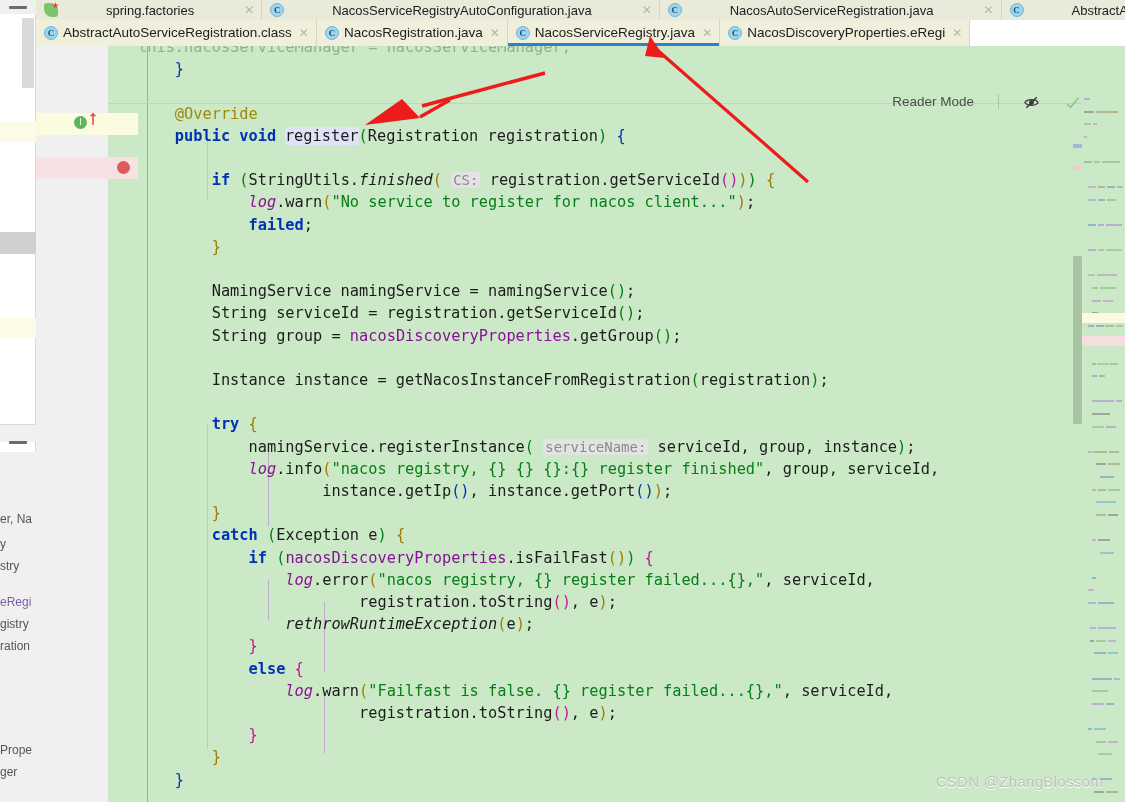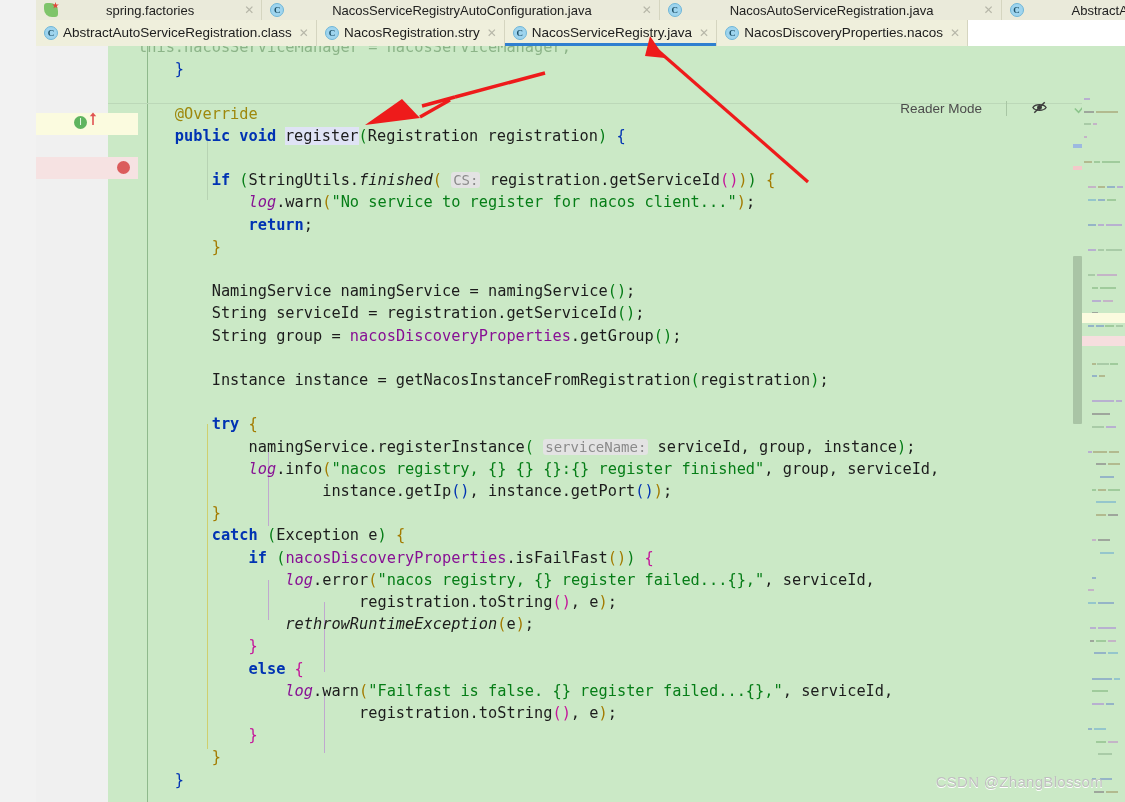--- a/index.html
+++ b/index.html
@@ -226,22 +226,22 @@
     position: absolute; width: 13px; height: 13px;
     border-radius: 50%; background: #5fb45f;
     color: #f4fff4; font-size: 9px; text-align:center; line-height:13px;
     font-family: "DejaVu Sans", sans-serif;
   }
   .uparrow { position:absolute; width:10px; height:14px; }
   .bulb { position:absolute; width:13px; height:15px; }
 
   
   .readerbar {
-    position: absolute; top: 48px; right: 36px;
-    display: flex; align-items: flex-end; gap: 24px;
+    position: absolute; top: 48px; right: 44px;
+    display: flex; align-items: flex-start; gap: 24px;
     height: 22px;
   }
   .reader-label {
     font-family: "Liberation Sans", sans-serif;
     font-size: 13.5px; color: #4c4c4c;
   }
   .vdiv { width:1px; height:15px; background:#a8c6a4; }
   .eye-off { width: 17px; height: 17px; }
   .chk { width: 17px; height: 17px; }
 
@@ -275,20 +275,40 @@
     color: #c0c0c0;
     text-shadow: 0 1px 0 #ffffff;
     letter-spacing: .3px;
   }
 </style>
 </head>
 <body>
 
 <div id="root">
 
+  <div class="left-strip">
+    <div class="strip-seg" style="top:0;height:14px;"></div>
+    <div class="strip-handle" style="top:6px;"></div>
+    <div class="strip-scroll" style="left:22px;top:18px;height:70px;"></div>
+    <div class="strip-cream" style="top:122px;height:20px;"></div>
+    <div class="strip-grey" style="top:232px;height:22px;"></div>
+    <div class="strip-cream" style="top:318px;height:20px;"></div>
+    <div class="strip-seg" style="top:424px;height:18px;border-top:1px solid #d9d9d9;"></div>
+    <div class="strip-handle" style="top:441px;"></div>
+    <div class="strip-seg" style="top:452px;height:350px;"></div>
+
+    <div class="strip-text" style="top:512px;">er, Na</div>
+    <div class="strip-text" style="top:537px;">y</div>
+    <div class="strip-text" style="top:559px;">stry</div>
+    <div class="strip-text purple" style="top:595px;">eRegi</div>
+    <div class="strip-text" style="top:617px;">gistry</div>
+    <div class="strip-text" style="top:639px;">ration</div>
+    <div class="strip-text" style="top:743px;">Prope</div>
+    <div class="strip-text" style="top:765px;">ger</div>
+  </div>
 
   <div class="tabrow" id="tabrow1">
     <div class="tab">
       <span class="ico ico-spring"></span>
       <span class="tab-label">spring.factories</span>
       <span class="tab-close">✕</span>
     </div>
     <div class="tab">
       <span class="ico ico-class">C</span>
       <span class="tab-label">NacosServiceRegistryAutoConfiguration.java</span>
@@ -308,31 +328,31 @@
   </div>
 
   <div class="tabrow" id="tabrow2">
     <div class="tab">
       <span class="ico ico-class">C</span>
       <span class="tab-label">AbstractAutoServiceRegistration.class</span>
       <span class="tab-close">✕</span>
     </div>
     <div class="tab">
       <span class="ico ico-class">C</span>
-      <span class="tab-label">NacosRegistration.stry</span>
+      <span class="tab-label">NacosRegistration.java</span>
       <span class="tab-close">✕</span>
     </div>
     <div class="tab active">
       <span class="ico ico-class">C</span>
       <span class="tab-label">NacosServiceRegistry.java</span>
       <span class="tab-close">✕</span>
     </div>
     <div class="tab">
       <span class="ico ico-class">C</span>
-      <span class="tab-label">NacosDiscoveryProperties.nacos</span>
+      <span class="tab-label">NacosDiscoveryProperties.eRegi</span>
       <span class="tab-close">✕</span>
     </div>
     <div class="tabrow-spacer" style="background:#ffffff;"></div>
   </div>
 
   <div class="editor">
 
     <div class="rowhl caret" style="top:66.6px;"></div>
     <div class="rowhl bpoint" style="top:111px;"></div>
 
@@ -453,21 +473,21 @@
 
       <div id="codelines">
           <div class="codeline" style="top: -10px;"><span style="color:#8cb488">this.nacosServiceManager = nacosServiceManager;</span></div>
           <div class="codeline" style="top: 12.2px;">    <span class="brc1">}</span></div>
           <div class="codeline" style="top: 34.4px;"></div>
           <div class="codeline" style="top: 56.6px;">    <span class="ann">@Override</span></div>
           <div class="codeline" style="top: 78.8px;">    <span class="kw">public</span> <span class="kw">void</span> <span class="caretbar"></span><span class="selword">register</span><span class="brcg">(</span>Registration registration<span class="brcg">)</span> <span class="brc1">{</span></div>
           <div class="codeline" style="top: 101px;"></div>
           <div class="codeline" style="top: 123.2px;">        <span class="kw">if</span> <span class="brcg">(</span>StringUtils.<span class="mthi">finished</span><span class="brc2">(</span> <span class="hintchip">CS:</span> registration.getServiceId<span class="brc3">()</span><span class="brc2">)</span><span class="brcg">)</span> <span class="brc2">{</span></div>
           <div class="codeline" style="top: 145.4px;">            <span class="fldi">log</span>.warn<span class="brc2">(</span><span class="str">"No service to register for nacos client..."</span><span class="brc2">)</span>;</div>
-          <div class="codeline" style="top: 167.6px;">            <span class="kw">return</span>;</div>
+          <div class="codeline" style="top: 167.6px;">            <span class="kw">failed</span>;</div>
           <div class="codeline" style="top: 189.8px;">        <span class="brc2">}</span></div>
           <div class="codeline" style="top: 212px;"></div>
           <div class="codeline" style="top: 234.2px;">        NamingService namingService = namingService<span class="brcg">()</span>;</div>
           <div class="codeline" style="top: 256.4px;">        String serviceId = registration.getServiceId<span class="brcg">()</span>;</div>
           <div class="codeline" style="top: 278.6px;">        String group = <span class="fld">nacosDiscoveryProperties</span>.getGroup<span class="brcg">()</span>;</div>
           <div class="codeline" style="top: 300.8px;"></div>
           <div class="codeline" style="top: 323px; text-align: center;">        Instance instance = getNacosInstanceFromRegistration<span class="brcg">(</span>registration<span class="brcg">)</span>;</div>
           <div class="codeline" style="top: 345.2px;"></div>
           <div class="codeline" style="top: 367.4px;">        <span class="kw">try</span> <span class="brc2">{</span></div>
           <div class="codeline" style="top: 389.6px;">            namingService.registerInstance<span class="brcg">(</span> <span class="hintchip">serviceName:</span> serviceId, group, instance<span class="brcg">)</span>;</div>

